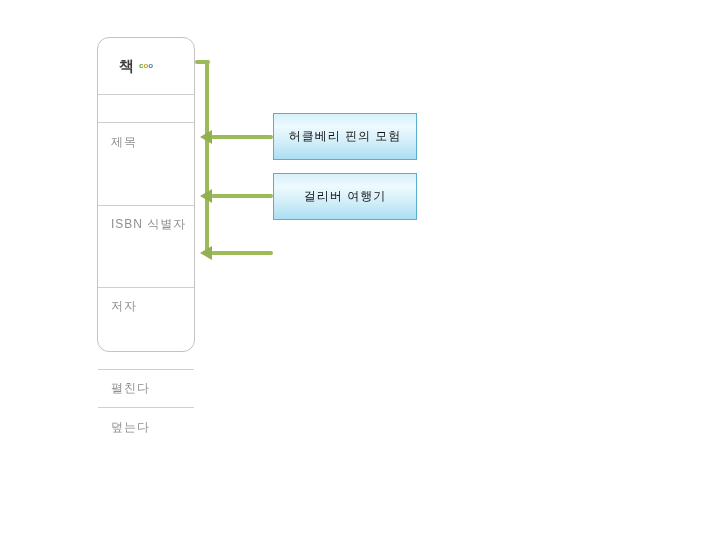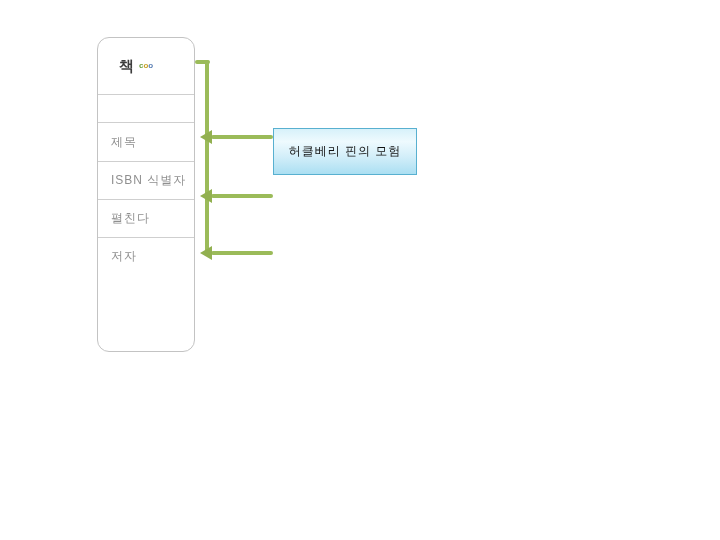--- a/index.html
+++ b/index.html
@@ -24,21 +24,21 @@
   .badge .b1{color:#c9a227;}
   .badge .b2{color:#5a7fb5;}
 
   .class-row{
     box-sizing:border-box;border-top:1px solid #cfcfcf;
     display:flex;align-items:center;padding-left:13px;
     font-size:12px;color:#8f8f8f;letter-spacing:1px;white-space:nowrap;
   }
   .row-empty{height:28px;}
   .row-39{height:39px;}
-  .row-38{height:38px;}
+  .row-38{height:38px;margin-top:44px;}
 
   
   .conn{position:absolute;background:#9bbb59;border-radius:2px;}
   .conn-top{left:195px;top:60px;width:15px;height:4px;}
   .conn-spine{left:205px;top:60px;width:4px;height:195px;}
   .conn-branch{height:4px;left:211px;width:62px;}
   .branch-1{top:135px;}
   .branch-2{top:194px;}
   .branch-3{top:251px;}
   .arrowhead{
@@ -51,52 +51,54 @@
   .arrow-3{top:246px;}
 
   
   .instance{
     position:absolute;left:273px;width:144px;height:47px;
     box-sizing:border-box;border:1px solid #58b0d0;
     background:linear-gradient(180deg,#d7f1fa 0%,#eefafe 28%,#d2eef9 62%,#abdff2 100%);
     display:flex;align-items:center;justify-content:center;
     font-size:12px;color:#111111;letter-spacing:1px;white-space:nowrap;
   }
-  .inst-1{top:128px;text-align:right;}
+  .inst-1{top:113px;text-align:right;}
   .inst-2{top:173px;}
   .inst-3{top:230px;}
 </style>
 </head>
 <body>
 
 <div class="canvas">
 
   <div class="class-box">
     <div class="class-title">
       <span class="title-text">책</span>
       <span class="badge">
           <span class="b0">c</span>
           <span class="b1">o</span>
           <span class="b2">o</span>
         </span>
     </div>
     <div class="class-row row-empty"></div>
     <div class="class-row row-39">제목</div>
     <div class="class-row row-38">ISBN 식별자</div>
+    <div class="class-row row-38">저자</div>
     <div class="class-row row-38">펼친다</div>
-    <div class="class-row row-38">저자</div>
+    <div class="class-row row-39">덮는다</div>
   </div>
 
   <div class="conn conn-top"></div>
   <div class="conn conn-spine"></div>
 
   <div class="conn conn-branch branch-1"></div>
   <div class="arrowhead arrow-1"></div>
 
   <div class="conn conn-branch branch-2"></div>
   <div class="arrowhead arrow-2"></div>
 
   <div class="conn conn-branch branch-3"></div>
   <div class="arrowhead arrow-3"></div>
 
   <div class="instance inst-1">허클베리 핀의 모험</div>
+  <div class="instance inst-2">걸리버 여행기</div>
 
 </div>
 
 </body></html>

